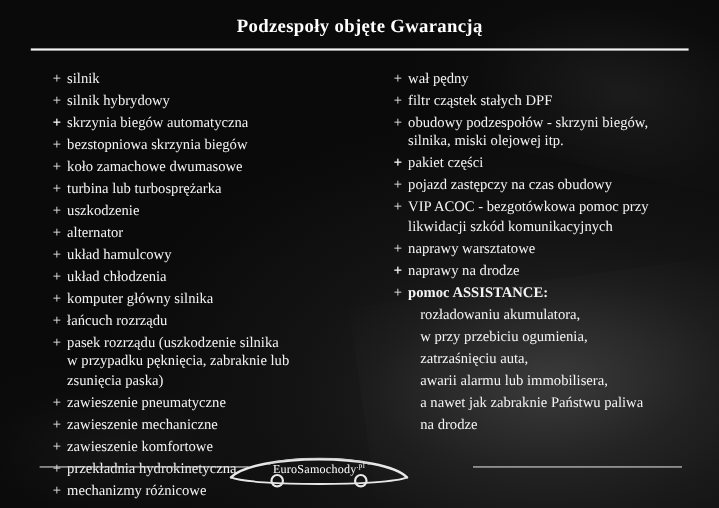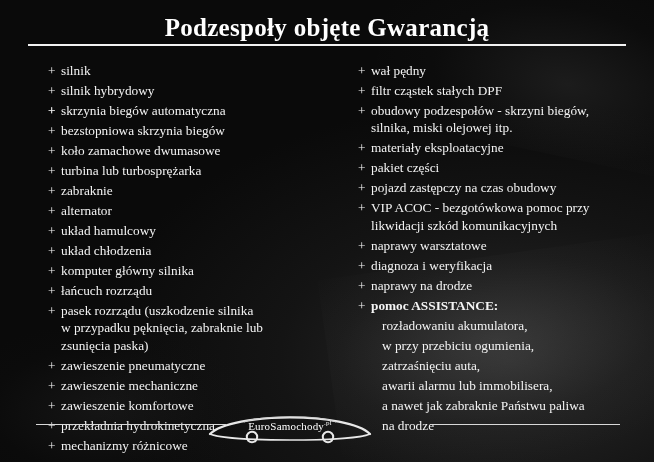--- a/index.html
+++ b/index.html
@@ -51,21 +51,21 @@
 
   .title-wrap {
     position: absolute;
     top: 14px;
     left: 0;
     width: 654px;
     text-align: center;
   }
   .title {
     font-family: "Liberation Serif", serif;
-    font-size: 25px;
+    font-size: 17px;
     font-weight: bold;
     letter-spacing: 0.3px;
     color: #ffffff;
     display: inline-block;
     padding: 0 4px;
   }
   .title-rule {
     position: absolute;
     top: 44px;
     left: 28px;
@@ -178,21 +178,21 @@
   <div class="columns">
     <div class="col col-left">
       <ul class="list">
         <li><span class="bullet">+</span><span>silnik</span></li>
         <li><span class="bullet">+</span><span>silnik hybrydowy</span></li>
         <li><span class="bullet">+</span></li>
         <li><span class="bullet">+</span><span>skrzynia biegów automatyczna</span></li>
         <li><span class="bullet">+</span><span>bezstopniowa skrzynia biegów</span></li>
         <li><span class="bullet">+</span><span>koło zamachowe dwumasowe</span></li>
         <li><span class="bullet">+</span><span>turbina lub turbosprężarka</span></li>
-        <li><span class="bullet">+</span><span>zabraknie</span></li>
+        <li><span class="bullet">+</span><span>uszkodzenie</span></li>
         <li><span class="bullet">+</span><span>alternator</span></li>
         <li><span class="bullet">+</span><span>układ hamulcowy</span></li>
         <li><span class="bullet">+</span><span>układ chłodzenia</span></li>
         <li><span class="bullet">+</span><span>komputer główny silnika</span></li>
         <li><span class="bullet">+</span><span>łańcuch rozrządu</span></li>
         <li><span class="bullet">+</span><span>pasek rozrządu (uszkodzenie silnika
 w przypadku pęknięcia, zabraknie lub
 zsunięcia paska)</span></li>
         <li><span class="bullet">+</span><span>zawieszenie pneumatyczne</span></li>
         <li><span class="bullet">+</span><span>zawieszenie mechaniczne</span></li>
@@ -201,27 +201,27 @@
         <li><span class="bullet">+</span><span>mechanizmy różnicowe</span></li>
       </ul>
     </div>
 
     <div class="col col-right">
       <ul class="list">
         <li><span class="bullet">+</span><span>wał pędny</span></li>
         <li><span class="bullet">+</span><span>filtr cząstek stałych DPF</span></li>
         <li><span class="bullet">+</span><span>obudowy podzespołów - skrzyni biegów,
 silnika, miski olejowej itp.</span></li>
-        <li><span class="bullet">+</span><span>materiały eksploatacyjne</span></li>
+        <li><span class="bullet">+</span></li>
         <li><span class="bullet">+</span><span>pakiet części</span></li>
         <li><span class="bullet">+</span><span>pojazd zastępczy na czas obudowy</span></li>
         <li><span class="bullet">+</span><span>VIP ACOC - bezgotówkowa pomoc przy
   likwidacji szkód komunikacyjnych</span></li>
         <li><span class="bullet">+</span><span>naprawy warsztatowe</span></li>
-        <li><span class="bullet">+</span><span>diagnoza i weryfikacja</span></li>
+        <li><span class="bullet">+</span></li>
         <li><span class="bullet">+</span><span>naprawy na drodze</span></li>
         <li><span class="bullet">+</span><span class="item-bold">pomoc ASSISTANCE:</span></li>
         <li class="cont"><span>rozładowaniu akumulatora,</span></li>
         <li class="cont"><span>w przy przebiciu ogumienia,</span></li>
         <li class="cont"><span>zatrzaśnięciu auta,</span></li>
         <li class="cont"><span>awarii alarmu lub immobilisera,</span></li>
         <li class="cont"><span>a nawet jak zabraknie Państwu paliwa</span></li>
         <li class="cont"><span>na drodze</span></li>
       </ul>
     </div>

